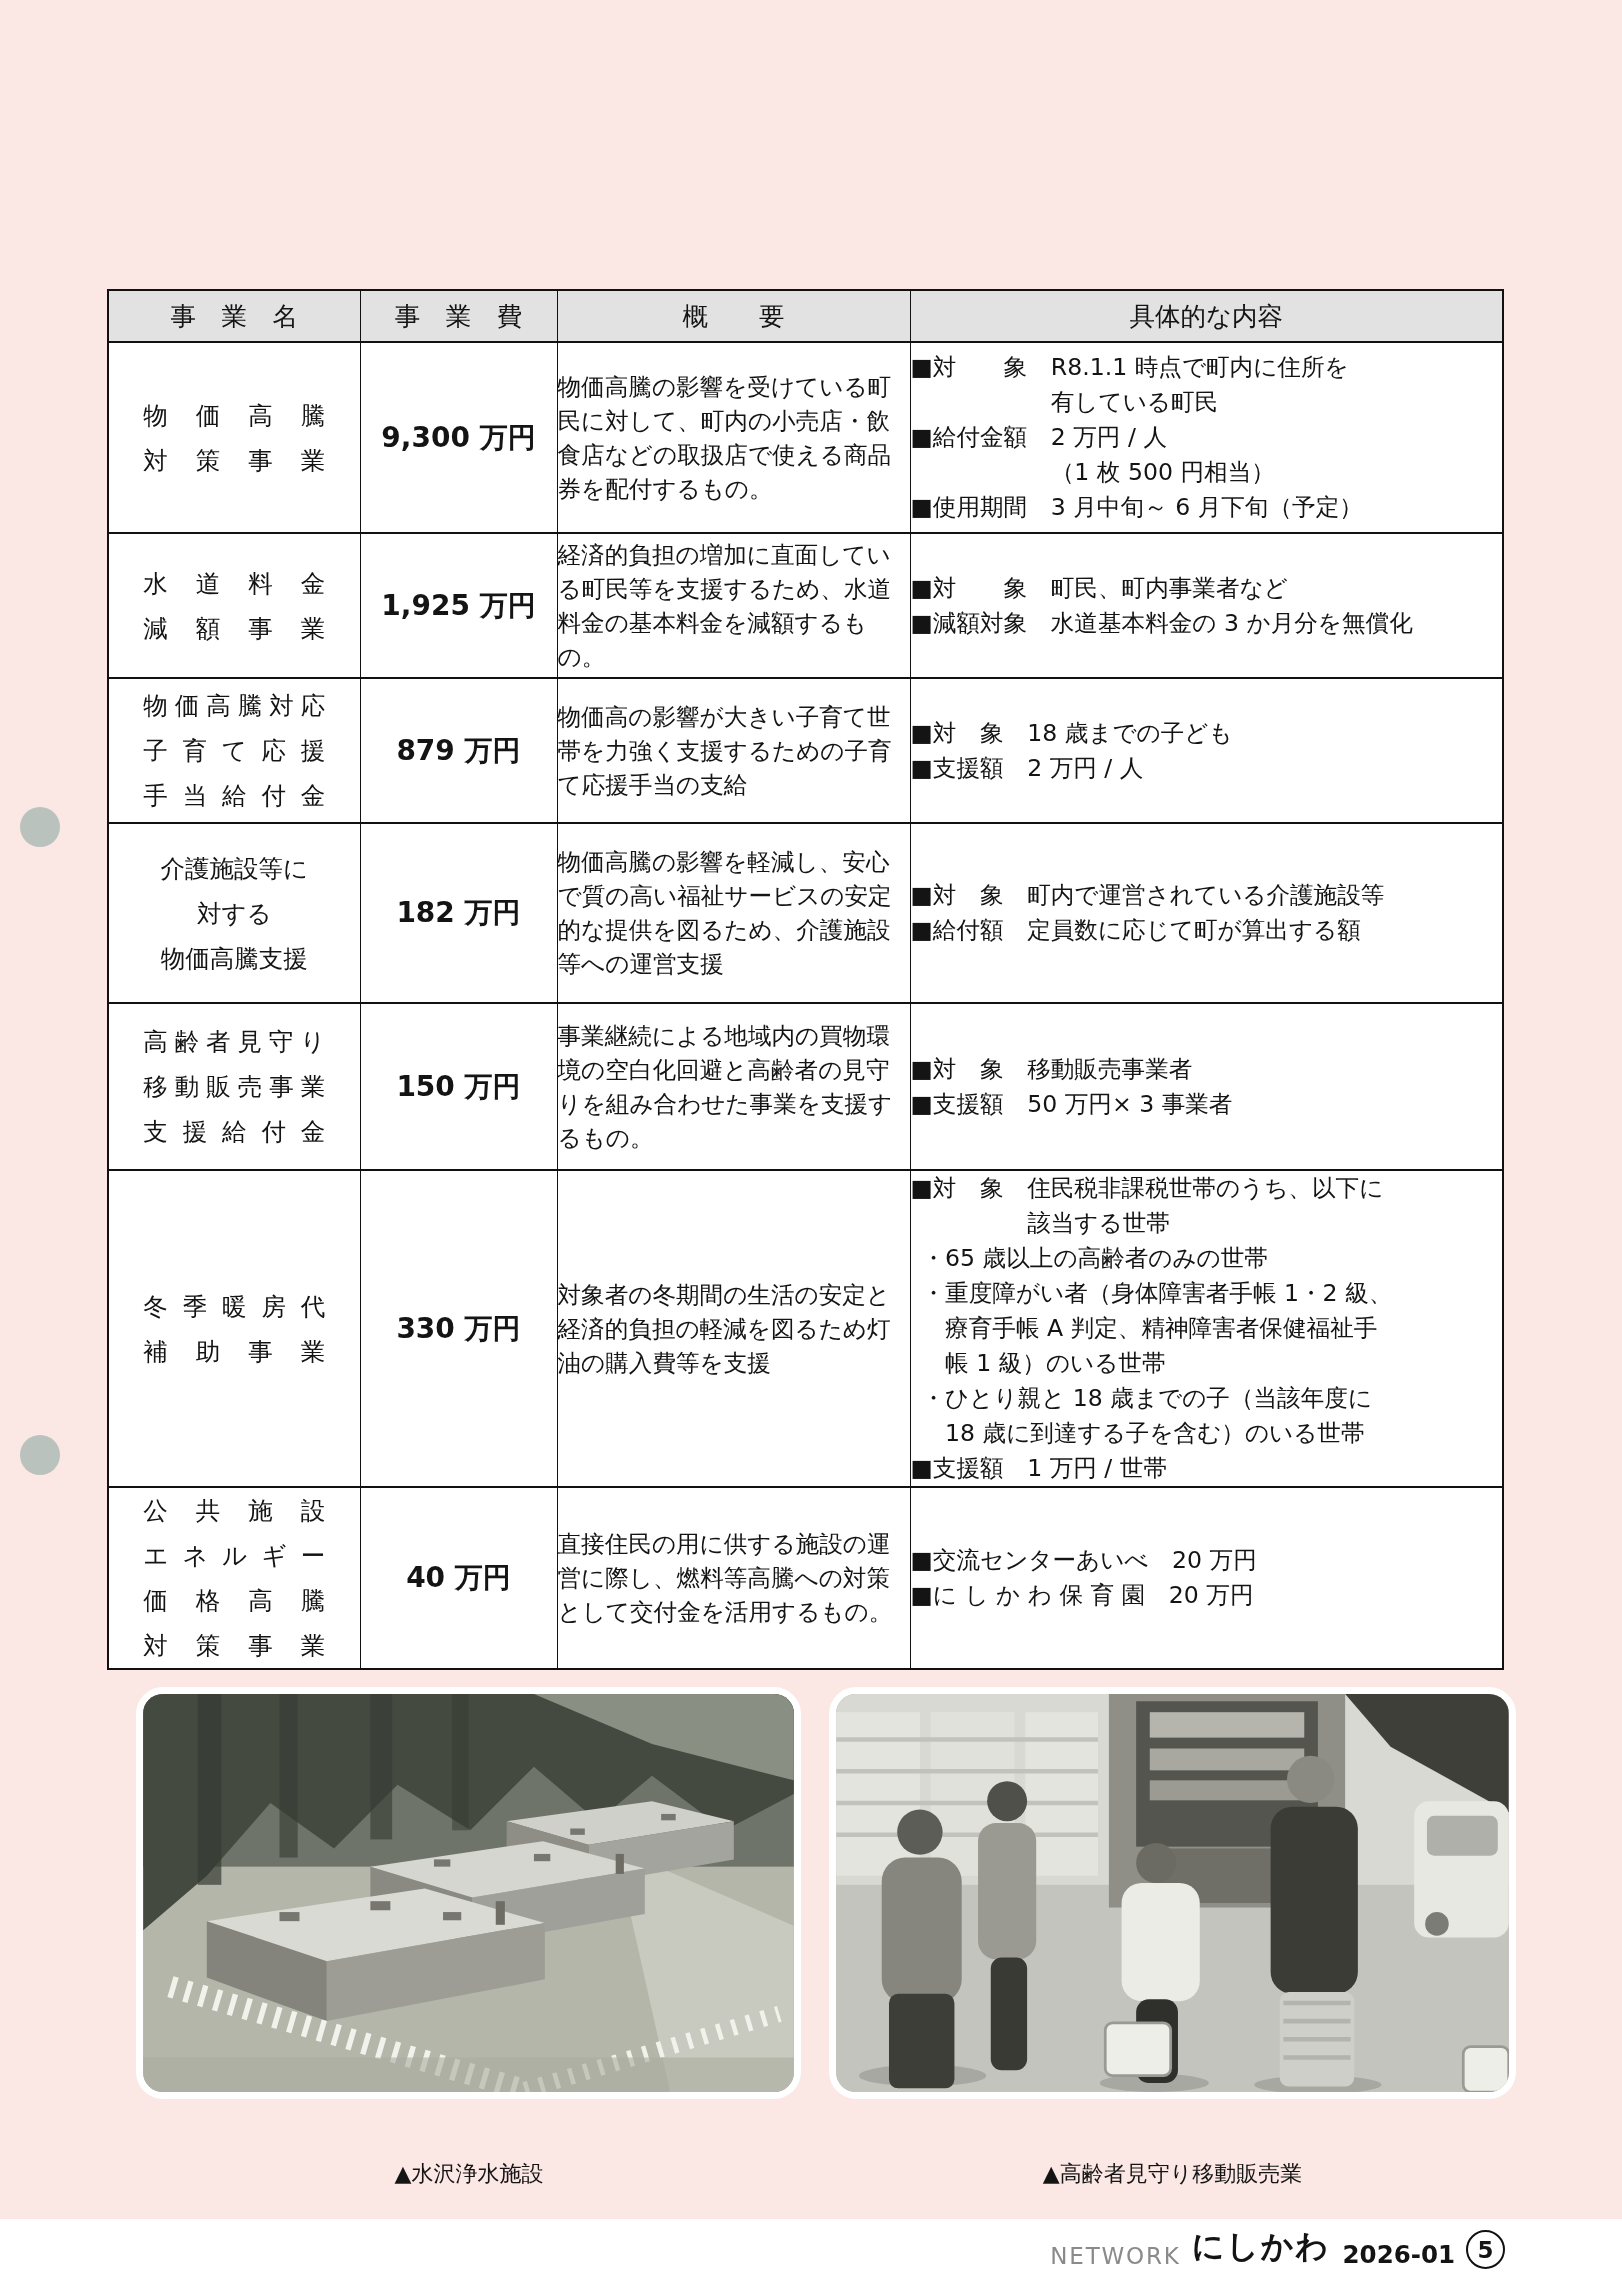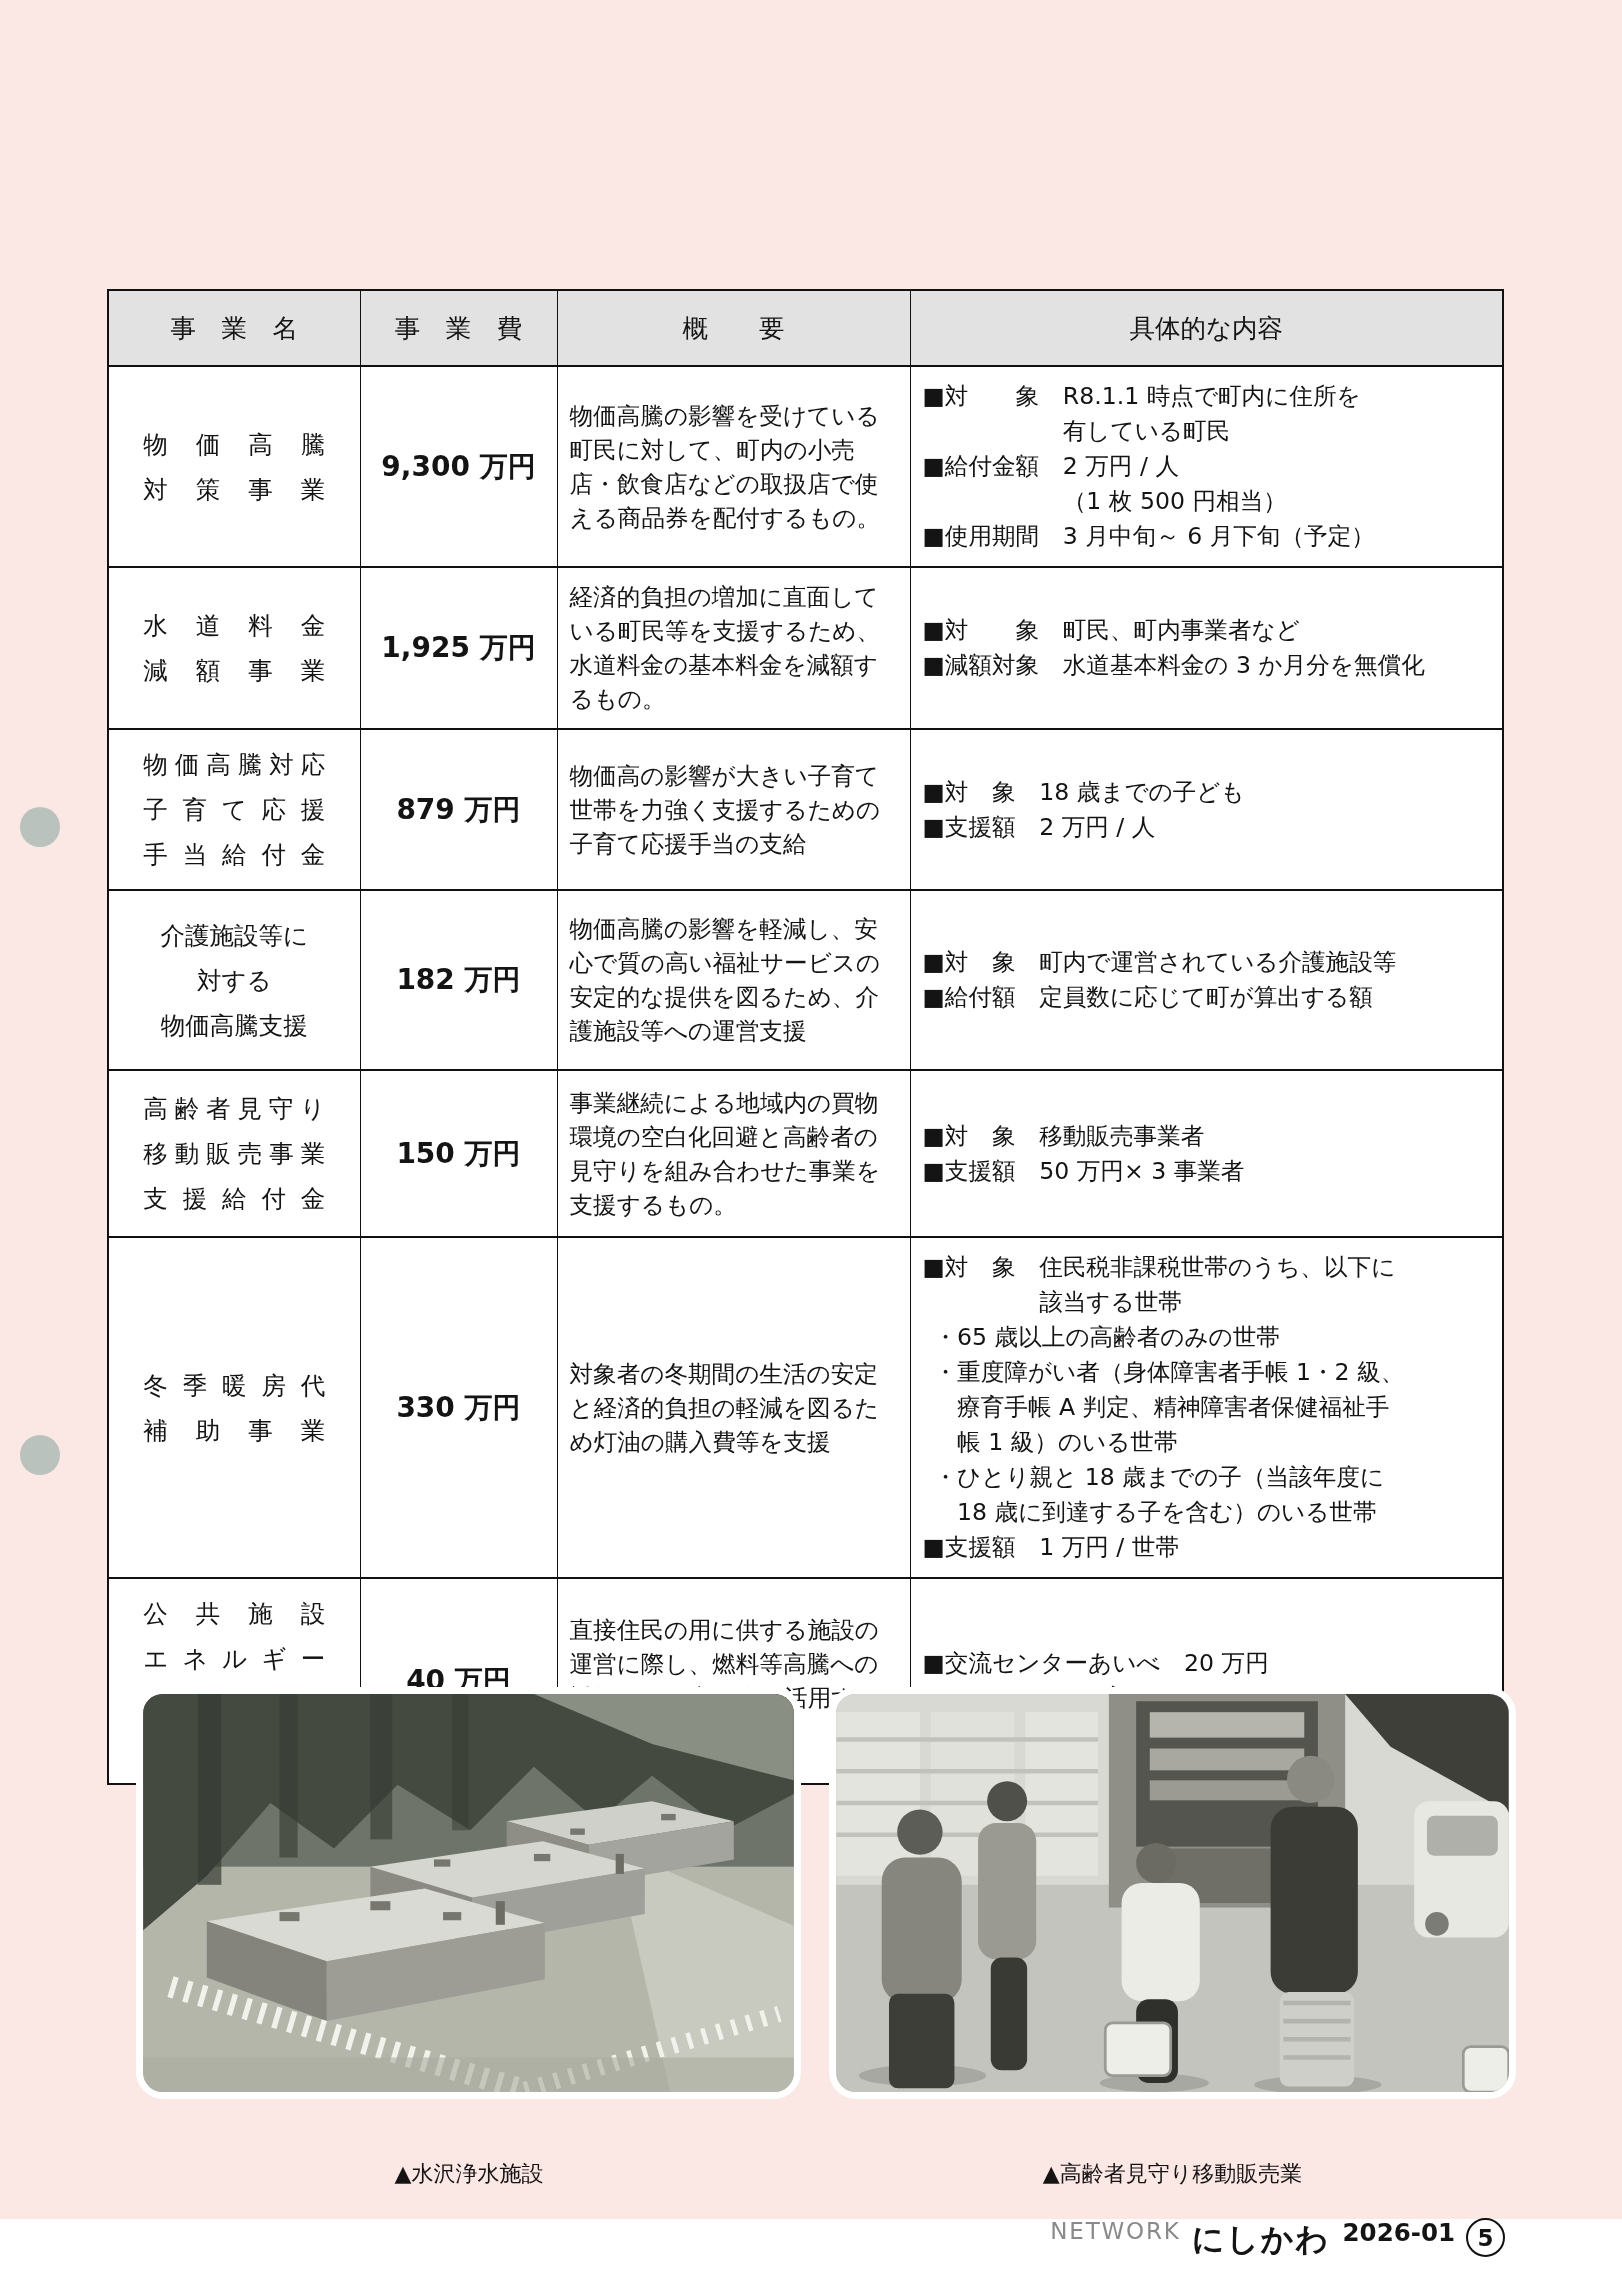--- a/index.html
+++ b/index.html
@@ -5,21 +5,21 @@
   html,body{margin:0;padding:0;background:#fff;}
   .page{position:relative;width:1623px;height:2294px;background:#fbe7e4;
         font-family:"DejaVu Sans",sans-serif;color:#141414;overflow:hidden;}
   .footer-strip{position:absolute;left:0;bottom:0;width:1623px;height:75px;background:#ffffff;}
 
   .title{position:absolute;left:96px;top:136px;font-size:36px;font-weight:bold;letter-spacing:0.9px;}
 
   .table-wrap{position:absolute;left:107px;top:289px;}
   table.programs{border-collapse:collapse;background:#ffffff;border:2.7px solid #111;table-layout:fixed;}
   table.programs th,table.programs td{border-left:1.8px solid #111;border-right:1.8px solid #111;
-        border-top:2.7px solid #111;border-bottom:2.7px solid #111;vertical-align:middle;padding:12px;}
+        border-top:2.7px solid #111;border-bottom:2.7px solid #111;vertical-align:middle;padding:0;}
   table.programs th{background:#e2e2e2;font-weight:normal;font-size:25.5px;text-align:center;height:50px;}
   tbody tr:nth-child(1){height:191px;}
   tbody tr:nth-child(2){height:145px;}
   tbody tr:nth-child(3){height:145px;}
   tbody tr:nth-child(4){height:180px;}
   tbody tr:nth-child(5){height:167px;}
   tbody tr:nth-child(6){height:291px;}
   tbody tr:nth-child(7){height:165px;}
 
   .name-cell{text-align:center;font-size:24.5px;line-height:45px;}
@@ -40,21 +40,21 @@
   #photo-left{left:136px;top:1687px;width:651px;height:398px;}
   #photo-right{left:829px;top:1687px;width:673px;height:398px;}
   .caption{position:absolute;font-size:22px;text-align:center;top:2111px;margin-top:48px;}
   #caption-left{left:136px;width:666px;}
   #caption-right{left:829px;width:687px;}
 
   .deco-circle{position:absolute;width:40px;height:40px;border-radius:50%;background:#b9c2bc;}
   #deco-1{left:20px;top:807px;}
   #deco-2{left:20px;top:1435px;}
 
-  .footer{position:absolute;right:118px;top:2218px;height:51px;display:flex;align-items:flex-start;margin-left:48px;}
+  .footer{position:absolute;right:118px;top:2218px;height:51px;display:flex;align-items:flex-end;margin-left:48px;}
   .fw-network{color:#8a8a8a;font-size:23px;letter-spacing:1.8px;}
   .fw-brand{font-size:32px;font-weight:bold;margin:0 12.7px 0 11px;letter-spacing:1.8px;}
   .fw-issue{font-size:24.5px;font-weight:bold;}
   .fw-page{width:35px;height:35px;border:2.7px solid #111;border-radius:50%;display:flex;
            align-items:center;justify-content:center;font-size:23px;margin-left:11px;font-weight:bold;}
 </style>
 </head>
 <body>
 
 <div class="page">

